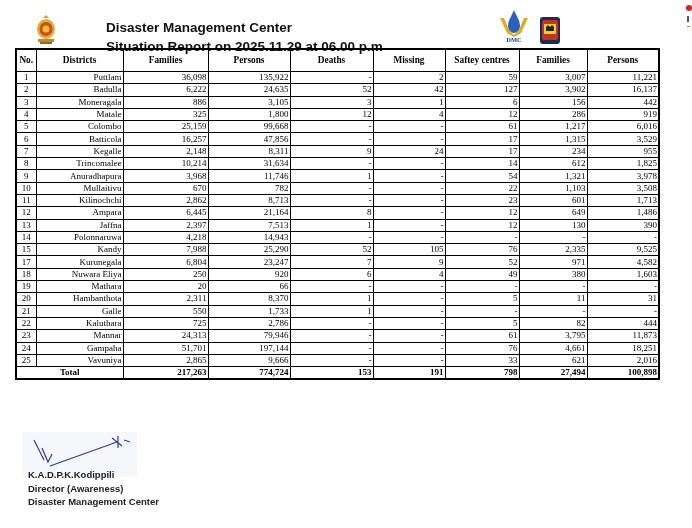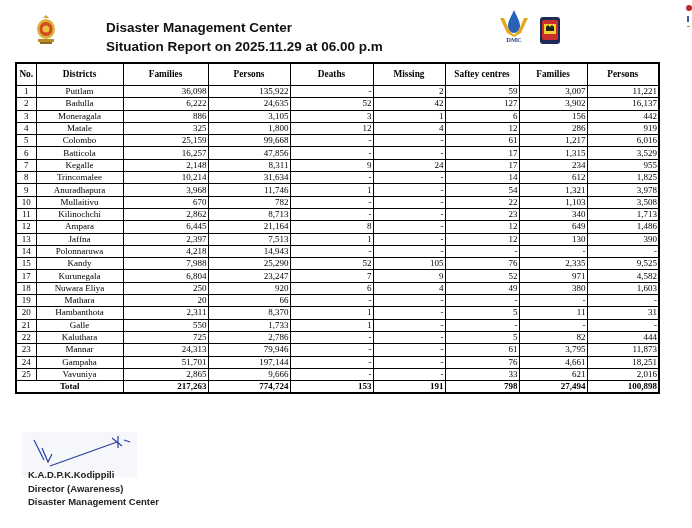--- a/index.html
+++ b/index.html
@@ -4,27 +4,27 @@
 <style>
   html, body { margin: 0; padding: 0; background: #ffffff; }
   body { width: 692px; height: 528px; position: relative; overflow: hidden; font-family: "Liberation Serif", serif; color: #000; }
   .emblem { position: absolute; left: 35px; top: 14px; width: 22px; height: 32px; }
   .title { position: absolute; left: 106px; font-family: "Liberation Sans", sans-serif; font-weight: bold; font-size: 13.5px; color: #111; letter-spacing: 0; }
   .title.t1 { top: 20px; }
   .title.t2 { top: 39px; }
   .dmc-logo { position: absolute; left: 497px; top: 8px; width: 34px; height: 36px; }
   .crest-logo { position: absolute; left: 540px; top: 17px; width: 20px; height: 27px; }
   .corner { position: absolute; left: 685px; top: 4px; width: 7px; height: 30px; }
-  table.report { position: absolute; left: 15px; top: 62px; border-collapse: collapse; width: 643px; table-layout: fixed; font-size: 9px; border-radius: 6px; }
+  table.report { position: absolute; left: 15px; top: 48px; border-collapse: collapse; width: 643px; table-layout: fixed; font-size: 9px; border-radius: 6px; }
   table.report td, table.report th { border: 1px solid #000; padding: 0 1px; height: 11.3px; line-height: 11px; white-space: nowrap; overflow: hidden; }
   table.report th { height: 21px; font-weight: bold; font-size: 9.3px; text-align: center; }
   table.report { border: 2px solid #000; }
   td.num { text-align: right; }
   td.no { text-align: center; }
-  td.dist { text-align: center; padding-left: 2px; }
+  td.dist { text-align: right; padding-left: 2px; }
   tr.total td { font-weight: bold; }
   tr.total td.label { text-align: center; }
   .signature { position: absolute; left: 22px; top: 432px; width: 115px; height: 45px; background: #f6f7fb; }
   .sig-block { position: absolute; left: 28px; top: 468px; font-family: "Liberation Sans", sans-serif; font-weight: bold; font-size: 9.5px; line-height: 13.5px; color: #222; }
 </style>
 </head>
 <body>
 
 <svg class="emblem" viewBox="0 0 22 32">
   <path d="M11 1 L14 4 L8 4 Z" fill="#c9a227"></path>
@@ -195,21 +195,21 @@
         <td class="num">3,508</td>
       </tr>
       <tr>
         <td class="no">11</td>
         <td class="dist">Kilinochchi</td>
         <td class="num">2,862</td>
         <td class="num">8,713</td>
         <td class="num">-</td>
         <td class="num">-</td>
         <td class="num">23</td>
-        <td class="num">340</td>
+        <td class="num">601</td>
         <td class="num">1,713</td>
       </tr>
       <tr>
         <td class="no">12</td>
         <td class="dist">Ampara</td>
         <td class="num">6,445</td>
         <td class="num">21,164</td>
         <td class="num">8</td>
         <td class="num">-</td>
         <td class="num">12</td>

